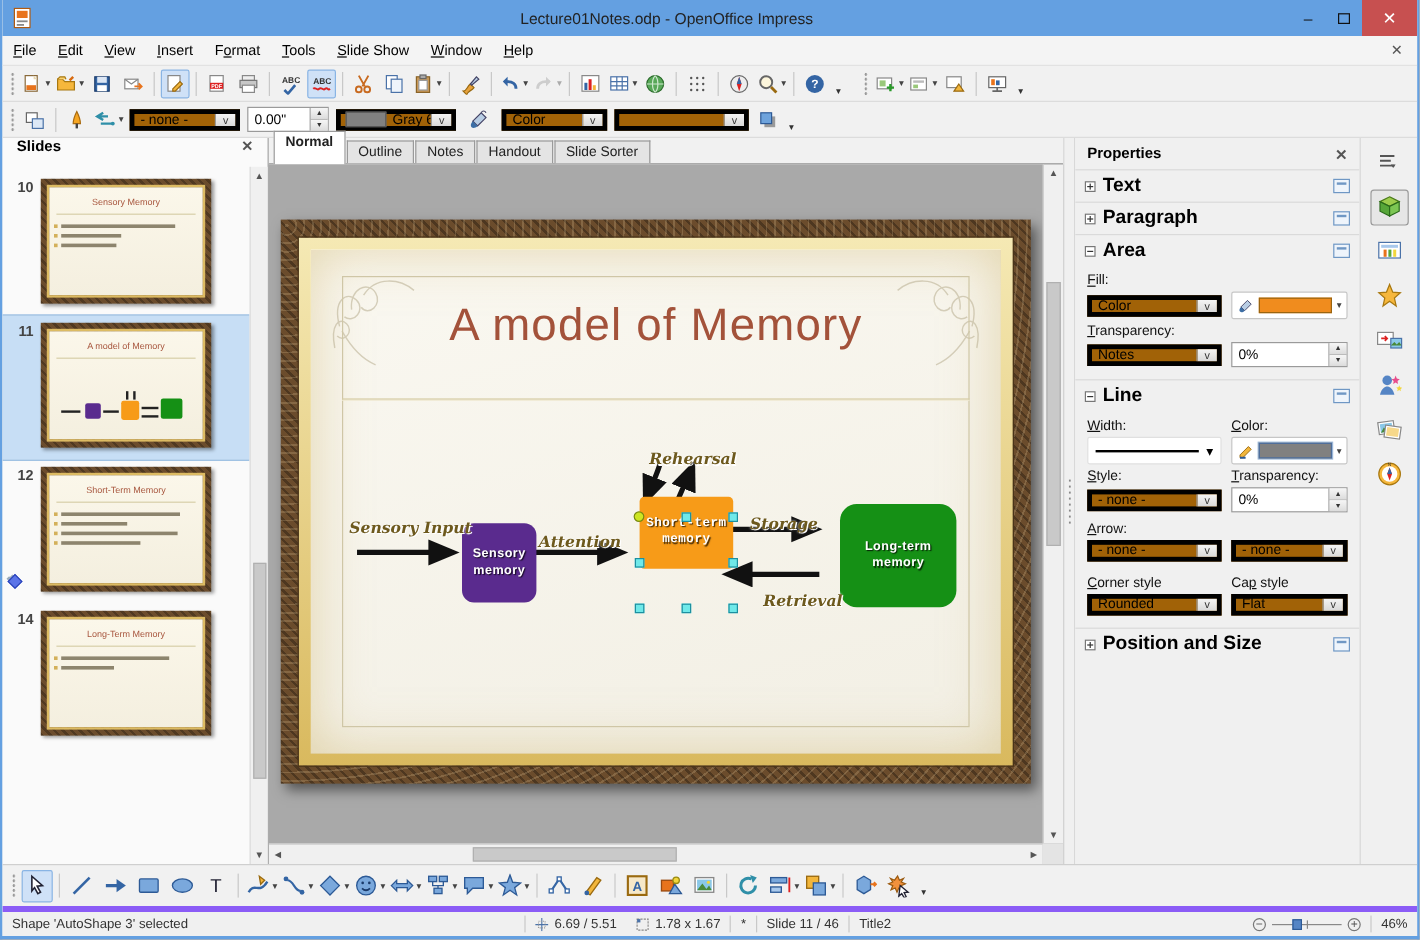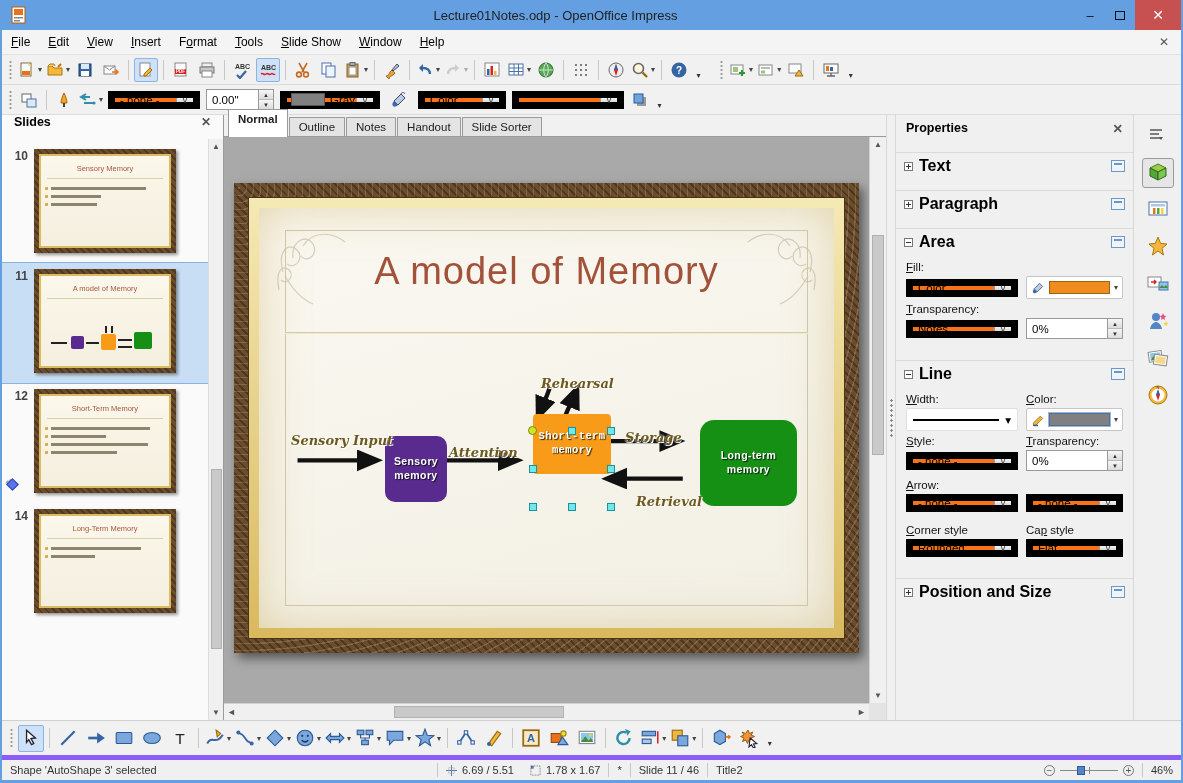--- a/index.html
+++ b/index.html
@@ -23,21 +23,21 @@
   .tgrip{width:6px;height:20px;margin:0 3px;background:radial-gradient(circle,#9a9a9a 1px,transparent 1.2px);background-size:3px 4px;background-repeat:repeat-y;background-position:center;}
   .tbtn{height:24px;min-width:24px;border:1px solid transparent;border-radius:2px;display:flex;align-items:center;justify-content:center;margin:0 1px;cursor:pointer;position:relative;}
   .tbtn svg{width:18px;height:18px;display:block;}
   .tbtn.active{background:#cfe1f7;border-color:#89b4e4;}
   .tbtn.disabled{opacity:.4;}
   .tbtn .dd{font-size:8px;color:#444;margin-left:2px;}
   .tsep{width:1px;height:20px;background:#c8c8c8;margin:0 4px;}
   .tmore{width:13px;height:24px;display:flex;align-items:flex-end;justify-content:center;font-size:8px;color:#333;padding-bottom:2px;cursor:pointer;}
   .tgap{width:10px;}
   
-  .ooselect{height:18px;background:#f97316;border:7px solid #000000;display:flex;align-items:center;font-size:11.5px;margin:0 3px;cursor:pointer;}
+  .ooselect{height:18px;background:#a16207;border:4px solid #000000;display:flex;align-items:center;font-size:11.5px;margin:0 3px;cursor:pointer;}
   .ooselect .val{flex:1;padding:0 5px;white-space:nowrap;overflow:hidden;}
   .ooselect .sw{width:34px;height:13px;background:#808080;border:1px solid #555;margin-left:4px;}
   .ooselect .btn{width:17px;height:100%;background:linear-gradient(#f4f4f4,#d9d9d9);border-left:1px solid #9a9a9a;display:flex;align-items:center;justify-content:center;font-size:9px;color:#333;}
   .oospin{height:21px;background:#fff;border:1px solid #9a9a9a;display:flex;align-items:center;font-size:11.5px;margin:0 3px;}
   .oospin .val{flex:1;padding:0 5px;}
   .oospin .arr{width:15px;height:100%;display:flex;flex-direction:column;border-left:1px solid #9a9a9a;}
   .oospin .arr span{flex:1;display:flex;align-items:center;justify-content:center;font-size:6px;background:linear-gradient(#f6f6f6,#dcdcdc);color:#333;}
   .oospin .arr span:first-child{border-bottom:1px solid #bbb;}
   
   #main{display:flex;height:605px;}
@@ -92,21 +92,21 @@
   
   .vscroll{position:absolute;top:0;right:0;bottom:17px;width:17px;background:#f0f0f0;border-left:1px solid #d0d0d0;}
   .hscroll{position:absolute;left:0;right:17px;bottom:0;height:17px;background:#f0f0f0;border-top:1px solid #d0d0d0;}
   .hthumb{position:absolute;top:2px;height:12px;background:#c9c9c9;border:1px solid #b0b0b0;}
   .scorner{position:absolute;right:0;bottom:0;width:17px;height:17px;background:#e4e4e4;}
   .harrow{position:absolute;top:0;width:15px;height:100%;display:flex;align-items:center;justify-content:center;font-size:9px;color:#555;}
   
   #splitter{width:10px;background:#f0f0f0;border-left:1px solid #d8d8d8;border-right:1px solid #d8d8d8;display:flex;align-items:center;justify-content:center;}
   #splitter .dots{width:3px;height:40px;background:radial-gradient(circle,#888 1px,transparent 1.2px);background-size:3px 5px;}
   
-  #props{width:237px;background:#f0f0f0;display:flex;flex-direction:column;font-size:11.5px;overflow:hidden;gap:11px;}
+  #props{width:237px;background:#f0f0f0;display:flex;flex-direction:column;font-size:11.5px;overflow:hidden;}
   #props .phead{height:26px;display:flex;align-items:center;font-weight:bold;font-size:12.5px;padding:0 10px;}
   #props .phead .x{margin-left:auto;color:#555;cursor:pointer;}
   .sect{border-top:1px solid #dadada;}
   .sect-h{height:26px;display:flex;align-items:center;padding:0 8px;gap:6px;}
   .sect-h .exp{width:9px;height:9px;border:1px solid #777;background:#fff;position:relative;flex:none;}
   .exp:before{content:"";position:absolute;left:1px;right:1px;top:3px;height:1px;background:#333;}
   .exp.plus:after{content:"";position:absolute;top:1px;bottom:1px;left:3px;width:1px;background:#333;}
   .sect-h b{font-size:16px;}
   .launch{margin-left:auto;width:14px;height:12px;border:1px solid #6f97c4;background:#eef4fb;position:relative;cursor:pointer;}
   .launch:before{content:"";position:absolute;left:2px;right:2px;top:2px;height:2px;background:#6f97c4;}

